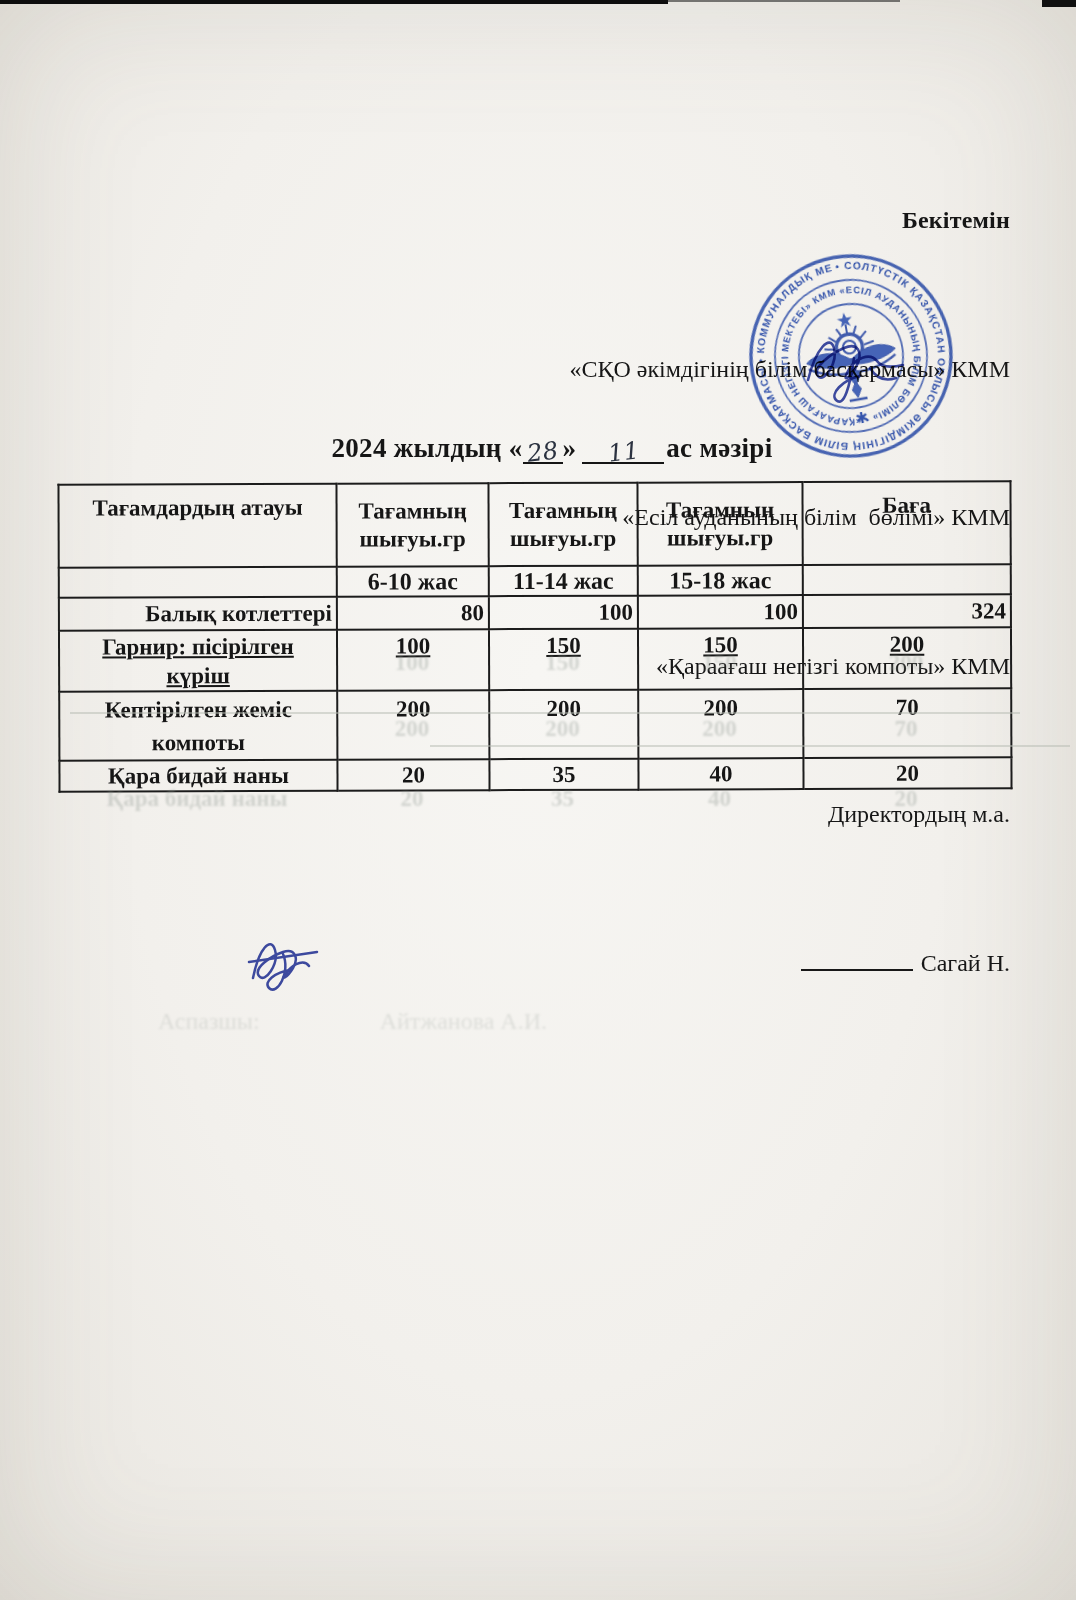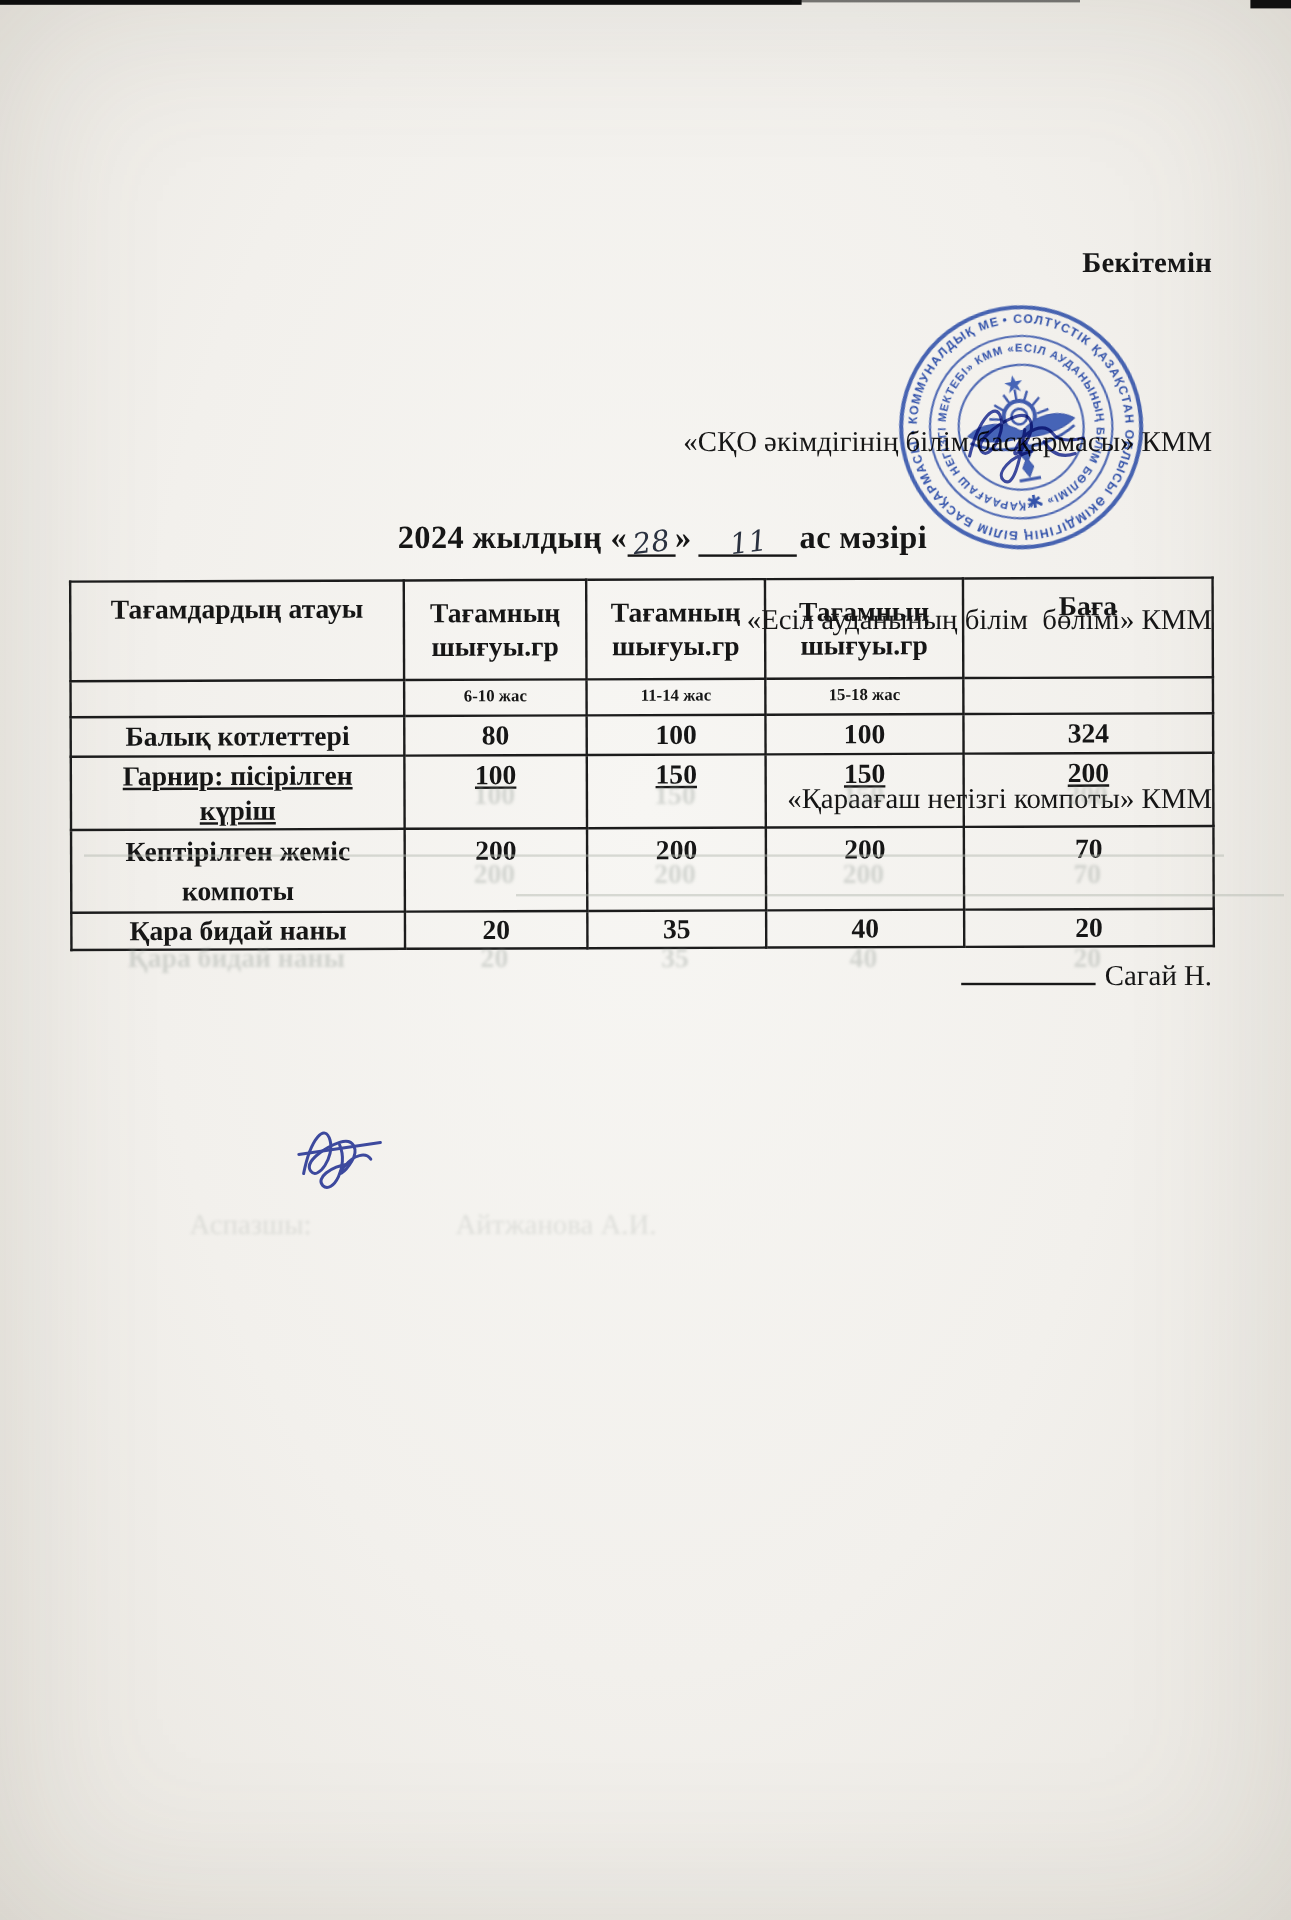--- a/index.html
+++ b/index.html
@@ -40,22 +40,22 @@
   .menu-table-wrap{position:absolute;left:58px;top:482px;transform:rotate(-0.2deg);}
   table.menu{border-collapse:collapse;table-layout:fixed;width:954px;}
   table.menu td{
     border:2px solid #1c1c1c;
     font-weight:bold;font-size:23px;text-align:center;vertical-align:middle;
     padding:0 4px;line-height:28px;
   }
   table.menu .pre{white-space:pre-line;}
   tr.hdrA td{height:72px;border-radius:30px;}
   tr.hdrA td.side{vertical-align:top;padding-top:9px;}
-  tr.hdrB td{height:28px;font-size:14px;text-align:center;}
-  tr.r1 td{height:31px;}
+  tr.hdrB td{height:28px;font-size:24px;text-align:center;}
+  tr.r1 td{height:31px;text-align:right;}
   tr.r2 td{height:57px;vertical-align:top;line-height:29px;padding-top:1px;text-decoration:underline;}
   tr.r3 td{height:64px;vertical-align:top;line-height:33px;padding-top:1px;}
   tr.r4 td{height:29px;}
 
   
   .ghost{position:absolute;color:#8d968f;opacity:.34;filter:blur(1.3px);font-weight:bold;font-size:23px;pointer-events:none;}
   .ghost-grid{left:58px;width:954px;display:grid;grid-template-columns:278px 152px 149px 165px 208px;text-align:center;}
   .ghost-line{position:absolute;height:2px;background:#b7bcb3;opacity:.5;filter:blur(.6px);pointer-events:none;}
   .ghost-footer{left:158px;top:1008px;font-weight:normal;font-size:24px;opacity:.22;}
   .ghost-footer .gap{display:inline-block;width:120px;}
@@ -81,20 +81,21 @@
 
   <div class="scan-edge-top"></div>
   <div class="scan-edge-top2"></div>
   <div class="scan-edge-tr"></div>
 
   <div class="approval">
     <div class="b">Бекітемін</div>
     <div>«СҚО әкімдігінің білім басқармасы» КММ</div>
     <div>«Есіл ауданының білім  бөлімі» КММ</div>
     <div>«Қараағаш негізгі компоты» КММ</div>
+    <div>Директордың м.а.</div>
     <div><span class="sig-line"></span><span>Сагай Н.</span></div>
   </div>
 
   <svg class="stamp" viewBox="-106 -106 212 212">
     <defs>
       <path id="ringOuter" d="M 0,-87 A 87,87 0 1 1 -0.02,-87"></path>
       <path id="ringMid" d="M 0,-63 A 63,63 0 1 1 -0.02,-63"></path>
     </defs>
     <g stroke="#2b4fb4" fill="none">
       <circle r="100" stroke-width="3.4" opacity=".9"></circle>

